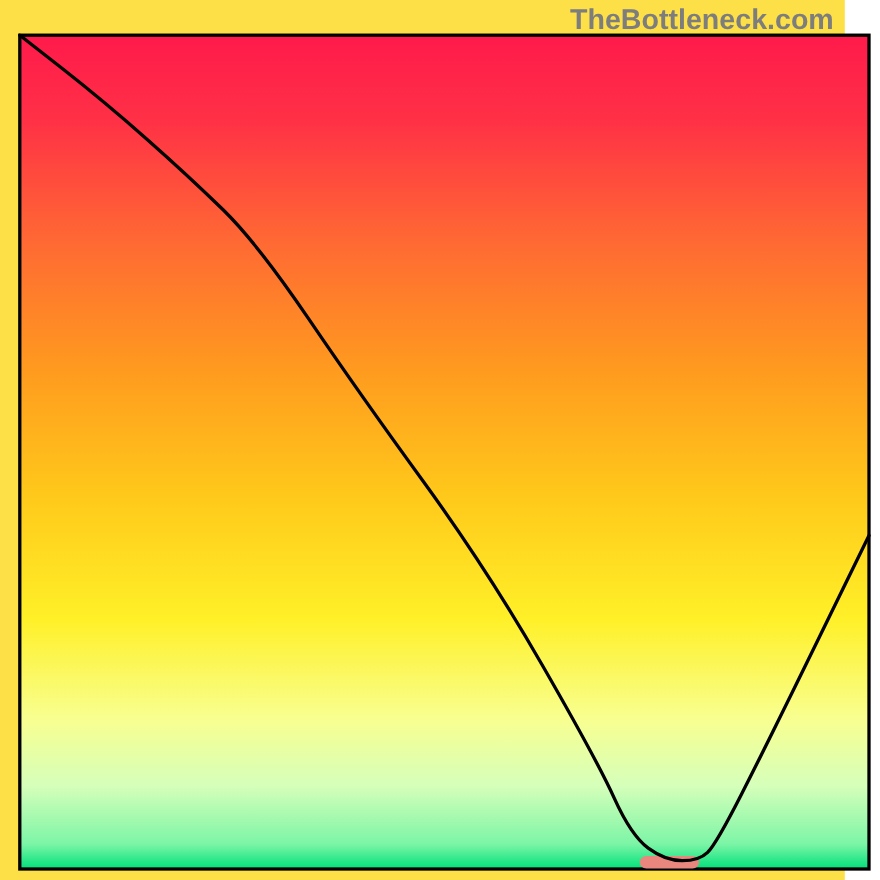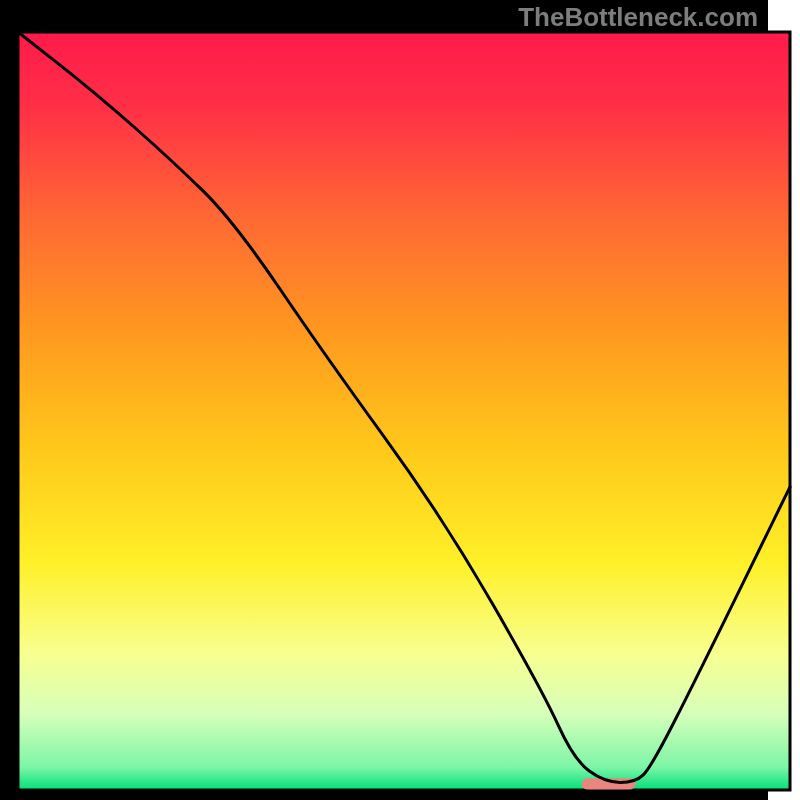--- a/index.html
+++ b/index.html
@@ -7,21 +7,21 @@
     padding: 0;
     width: 800px;
     height: 800px;
     background: #ffffff;
     font-family: Arial, Helvetica, sans-serif;
   }
   .stage {
     position: relative;
     width: 768px;
     height: 800px;
-    background: #000000;
+    background: #fde047;
   }
   .watermark {
     position: absolute;
     top: 2px;
     right: 10px;
     font-size: 26px;
     font-weight: bold;
     color: #7d7d7d;
     letter-spacing: 0;
     pointer-events: none;

